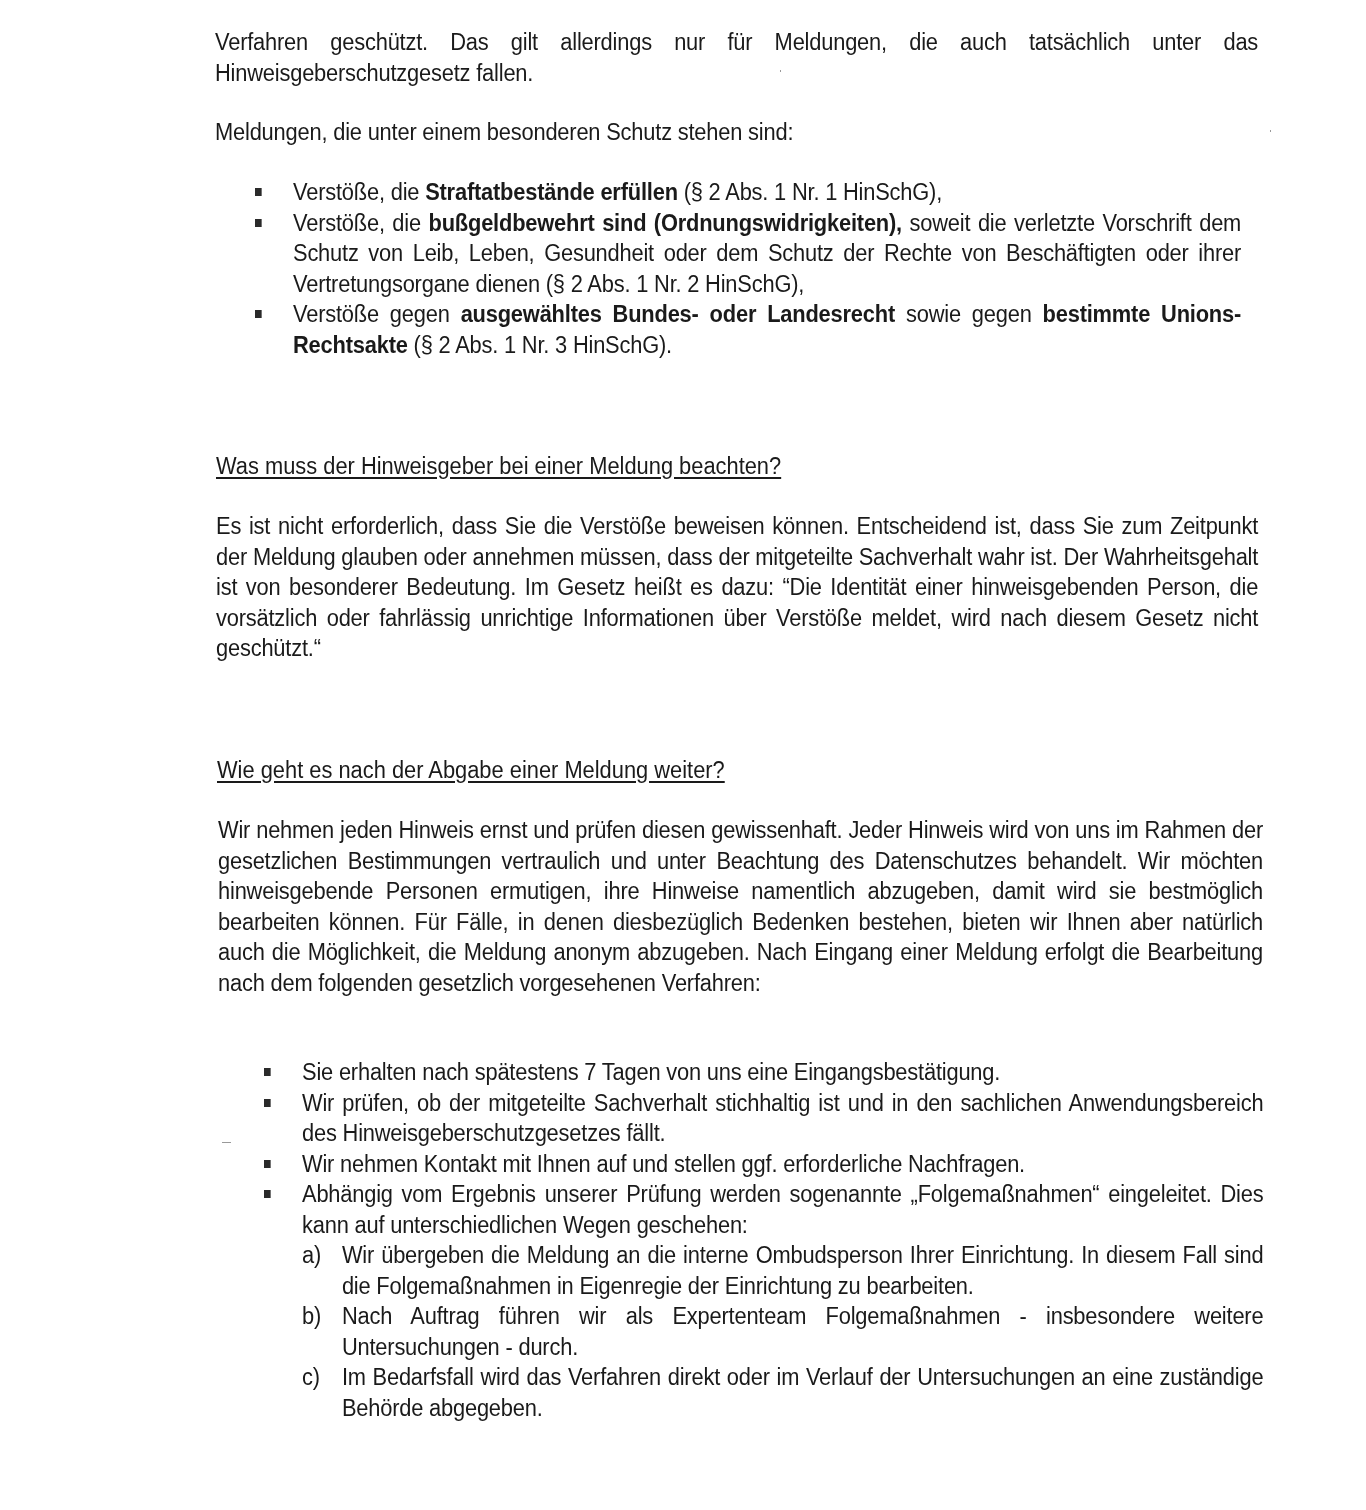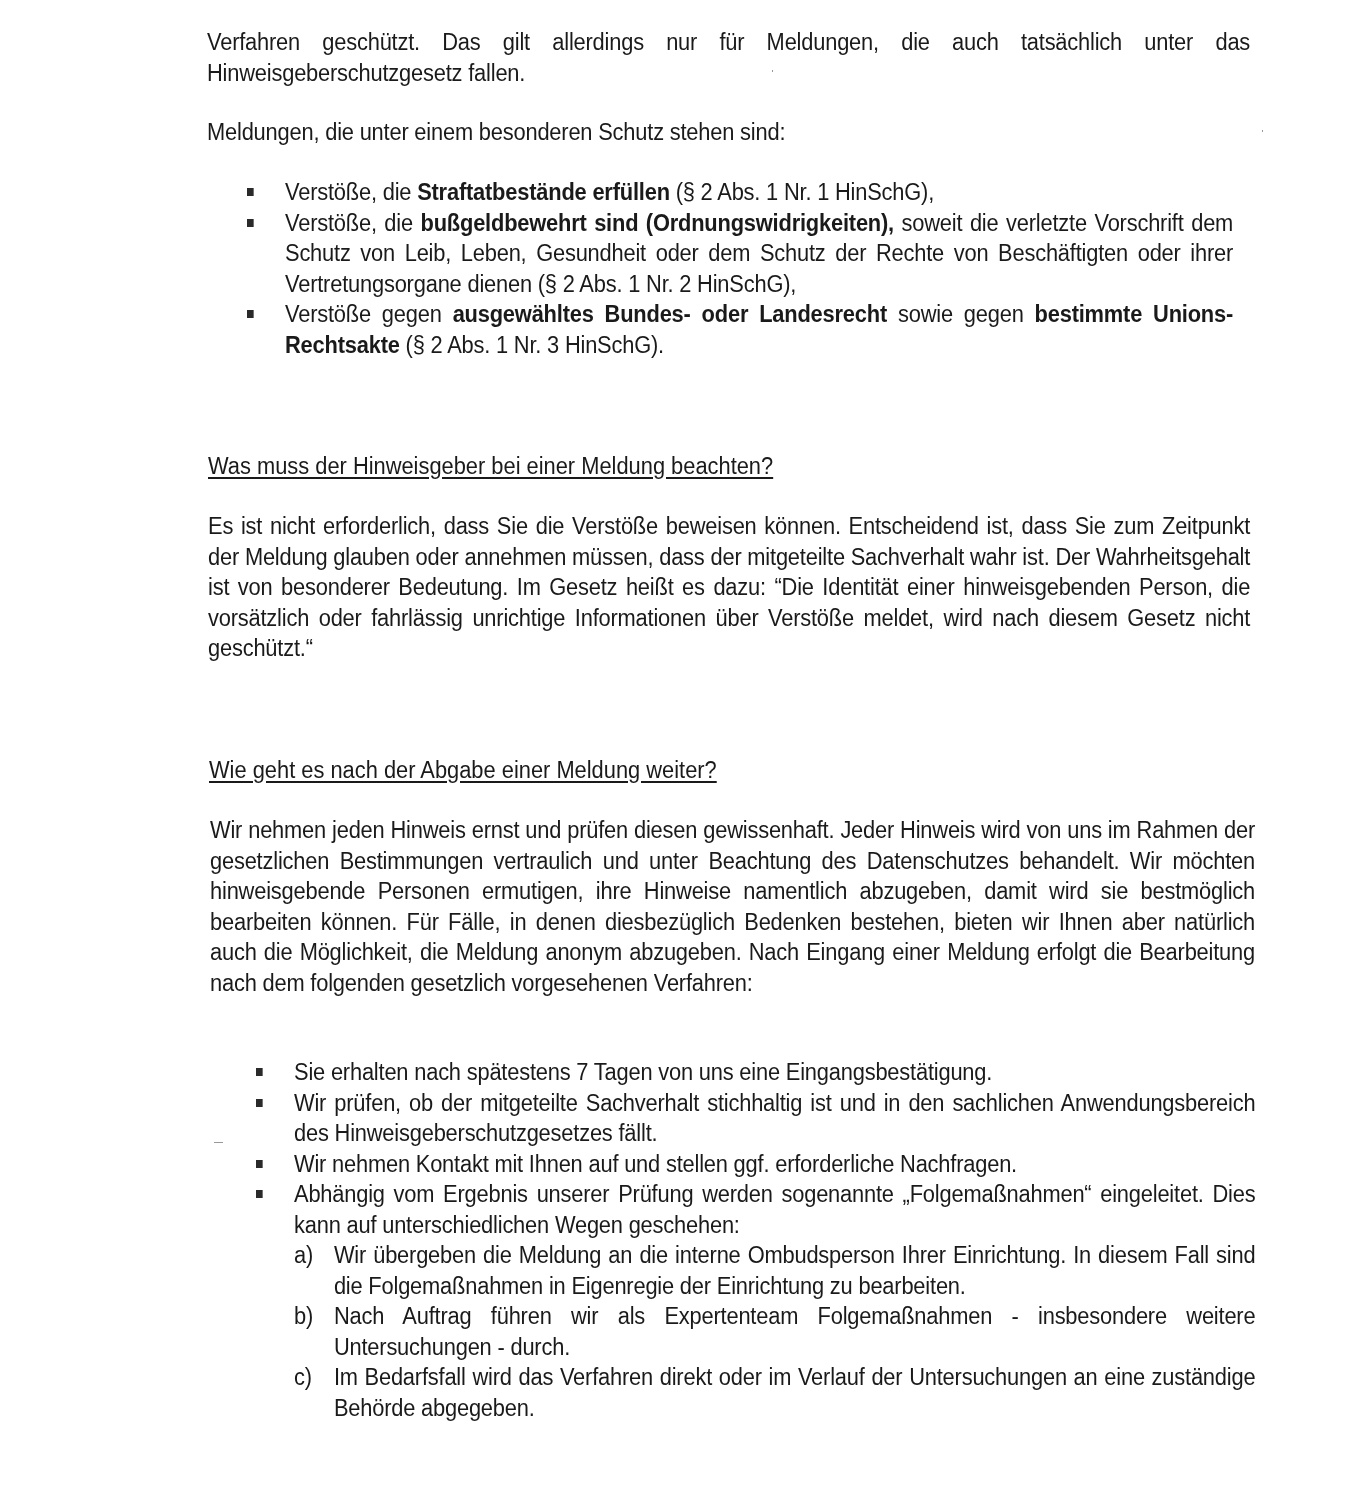--- a/index.html
+++ b/index.html
@@ -1,20 +1,20 @@
 <!DOCTYPE html>
 <html><head>
   <meta charset="utf-8">
   <style>
     html, body { margin: 0; padding: 0; background: #ffffff; }
     body {
       width: 1366px; height: 1510px; position: relative; overflow: hidden;
       font-family: "Liberation Sans", sans-serif; color: #1a1a1a;
     }
-    .page { position: absolute; left: 4px; top: 0; width: 1202px; height: 1510px; }
+    .page { position: absolute; left: 12px; top: 0; width: 1202px; height: 1510px; }
     .txt {
       font-size: 23px; line-height: 30.5px; letter-spacing: -0.2px;
       transform: scaleX(0.95); transform-origin: left top;
     }
     .p { position: absolute; text-align: justify; }
     .heading { position: absolute; font-size: 23px; line-height: 30px; text-decoration: underline; text-underline-offset: 3px; transform: scaleX(0.95); transform-origin: left top; }
     ul.sq { position: absolute; list-style: none; margin: 0; padding: 0; }
     ul.sq li { position: relative; padding-left: 40px; text-align: justify; }
     .bullet {
       position: absolute; left: 0; top: 11px; width: 7px; height: 8px; background: #2a2a2a;

